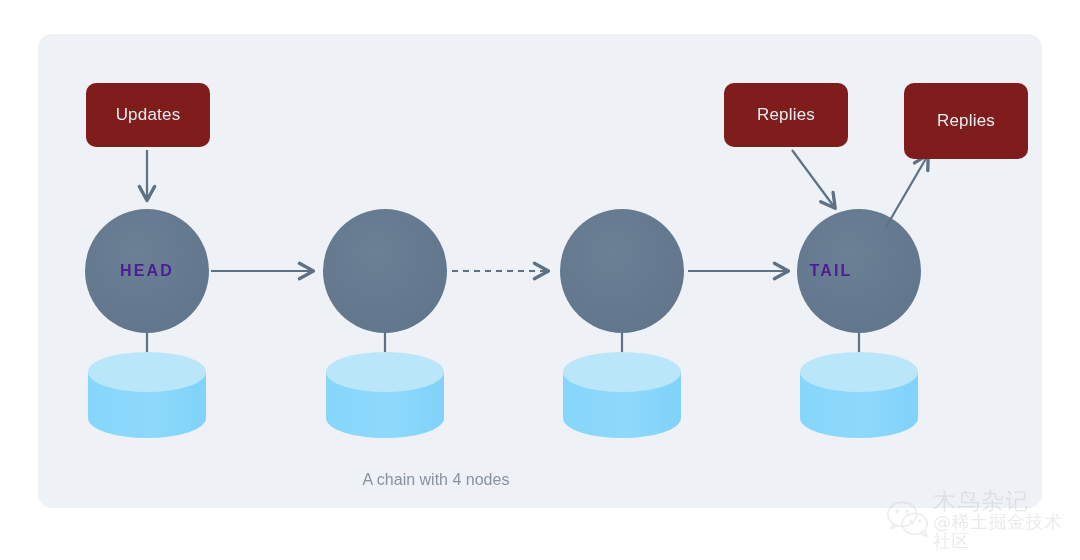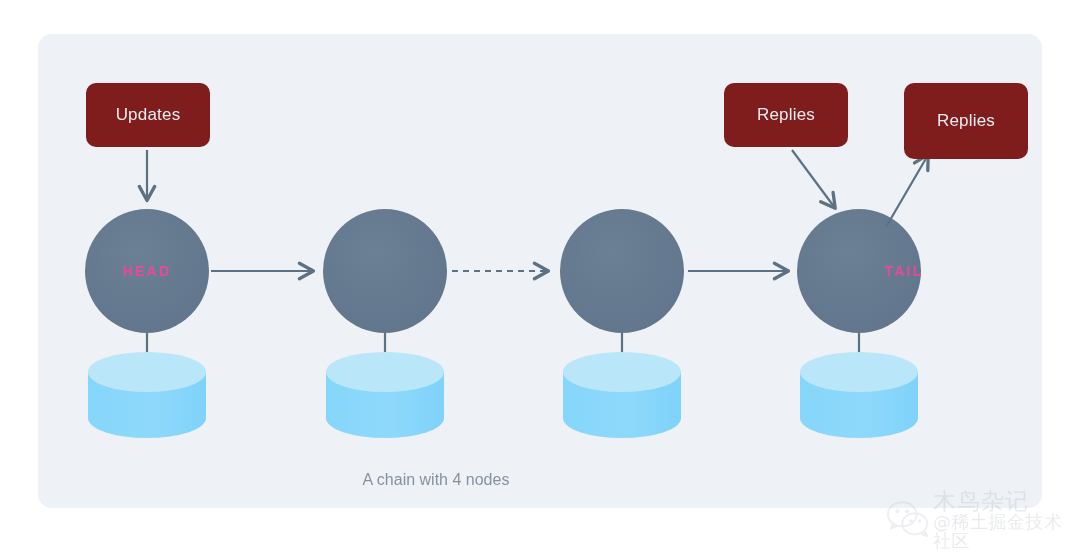--- a/index.html
+++ b/index.html
@@ -46,31 +46,31 @@
     font-size: 17px;
     font-family: "Liberation Sans", sans-serif;
     letter-spacing: 0.2px;
   }
   #box-updates { left: 86px;  top: 83px;  width: 124px; height: 64px; }
   #box-queries { left: 724px; top: 83px;  width: 124px; height: 64px; }
   #box-replies { left: 904px; top: 83px;  width: 124px; height: 76px; }
 
   .node-label {
     position: absolute;
-    color: #ec4899;
-    font-size: 14px;
+    color: #4c1d95;
+    font-size: 16px;
     font-weight: bold;
     letter-spacing: 2.2px;
     font-family: "Liberation Sans", sans-serif;
     white-space: nowrap;
     transform: translate(-50%, -50%);
     pointer-events: none;
   }
   #label-head { left: 147px; top: 271px; }
-  #label-tail { left: 904px; top: 271px; }
+  #label-tail { left: 831px; top: 271px; }
 
   .caption {
     position: absolute;
     left: 0;
     top: 471px;
     width: 872px;
     text-align: center;
     color: #8792a0;
     font-size: 16px;
     font-family: "Liberation Sans", sans-serif;

